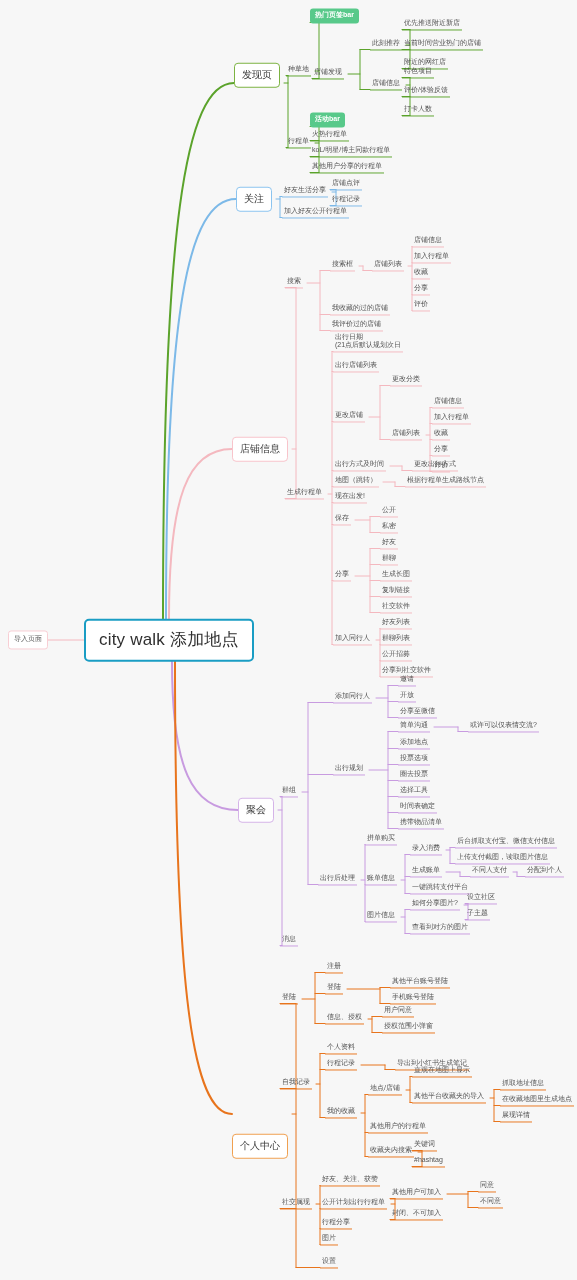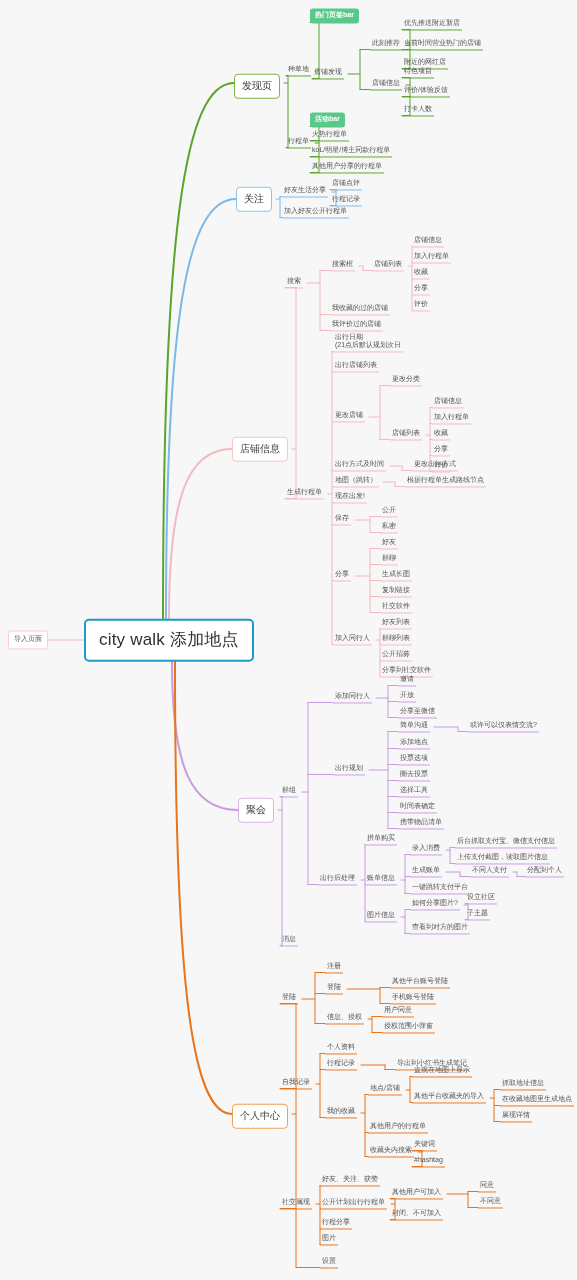--- a/index.html
+++ b/index.html
@@ -296,25 +296,25 @@
       <path d="M 395 1219.5 L 390 1219.5" stroke="#e8741c" stroke-width="1" fill="none" stroke-linecap="round"></path>
       <path d="M 395 1198.5 L 395 1219.5" stroke="#e8741c" stroke-width="1" fill="none" stroke-linecap="round"></path>
       <path d="M 447 1194 L 468 1194" stroke="#e8741c" stroke-width="1" fill="none" stroke-linecap="round"></path>
       <path d="M 468 1191.5 L 478 1191.5" stroke="#e8741c" stroke-width="1" fill="none" stroke-linecap="round"></path>
       <path d="M 468 1207.5 L 478 1207.5" stroke="#e8741c" stroke-width="1" fill="none" stroke-linecap="round"></path>
       <path d="M 468 1191.5 L 468 1207.5" stroke="#e8741c" stroke-width="1" fill="none" stroke-linecap="round"></path>
     </svg>
   <div id="nodes">
       <div class="node root" style="left: 84px; top: 640px;">city walk 添加地点</div>
       <div class="node importnode" style="left: 8px; top: 640px;">导入页面</div>
-      <div class="node lv1 green" style="left: 234px; top: 86px; text-align: center;">发现页</div>
+      <div class="node lv1 green" style="left: 234px; top: 75px; text-align: center;">发现页</div>
       <div class="node lv1 blue" style="left: 236px; top: 199px;">关注</div>
       <div class="node lv1 pink" style="left: 232px; top: 449px;">店铺信息</div>
       <div class="node lv1 purple" style="left: 238px; top: 810px;">聚会</div>
-      <div class="node lv1 orange" style="left: 232px; top: 1116px;">个人中心</div>
+      <div class="node lv1 orange" style="left: 232px; top: 1146px;">个人中心</div>
       <div class="node leaf" style="left: 286px; top: 71px; color: rgb(74, 74, 74); border-bottom: 1px solid rgb(91, 163, 43); opacity: 0.95;">种草地</div>
       <div class="node chip" style="left: 310px; top: 16px; background: rgb(88, 201, 138);">热门页签bar</div>
       <div class="node leaf" style="left: 312px; top: 74px; color: rgb(74, 74, 74); border-bottom: 1px solid rgb(91, 163, 43); opacity: 0.95;">店铺发现</div>
       <div class="node leaf" style="left: 370px; top: 45px; color: rgb(74, 74, 74); border-bottom: 1px solid rgb(91, 163, 43); opacity: 0.95;">此刻推荐</div>
       <div class="node leaf" style="left: 402px; top: 25px; color: rgb(74, 74, 74); border-bottom: 1px solid rgb(91, 163, 43); opacity: 0.95;">优先推送附近新店</div>
       <div class="node leaf" style="left: 402px; top: 45px; color: rgb(74, 74, 74); border-bottom: 1px solid rgb(91, 163, 43); opacity: 0.95;">当前时间营业热门的店铺</div>
       <div class="node leaf" style="left: 402px; top: 64px; color: rgb(74, 74, 74); border-bottom: 1px solid rgb(91, 163, 43); opacity: 0.95;">附近的网红店</div>
       <div class="node leaf" style="left: 370px; top: 85px; color: rgb(74, 74, 74); border-bottom: 1px solid rgb(91, 163, 43); opacity: 0.95;">店铺信息</div>
       <div class="node leaf" style="left: 402px; top: 73px; color: rgb(74, 74, 74); border-bottom: 1px solid rgb(91, 163, 43); opacity: 0.95;">特色项目</div>
       <div class="node leaf" style="left: 402px; top: 92px; color: rgb(74, 74, 74); border-bottom: 1px solid rgb(91, 163, 43); opacity: 0.95;">评价/体验反馈</div>

